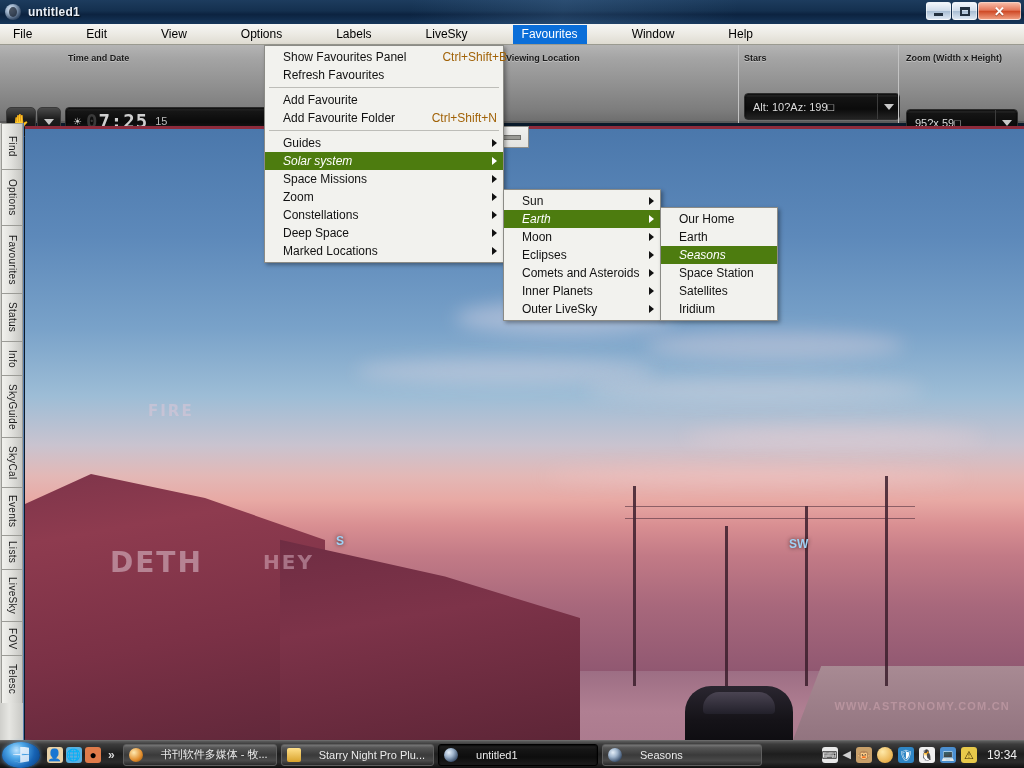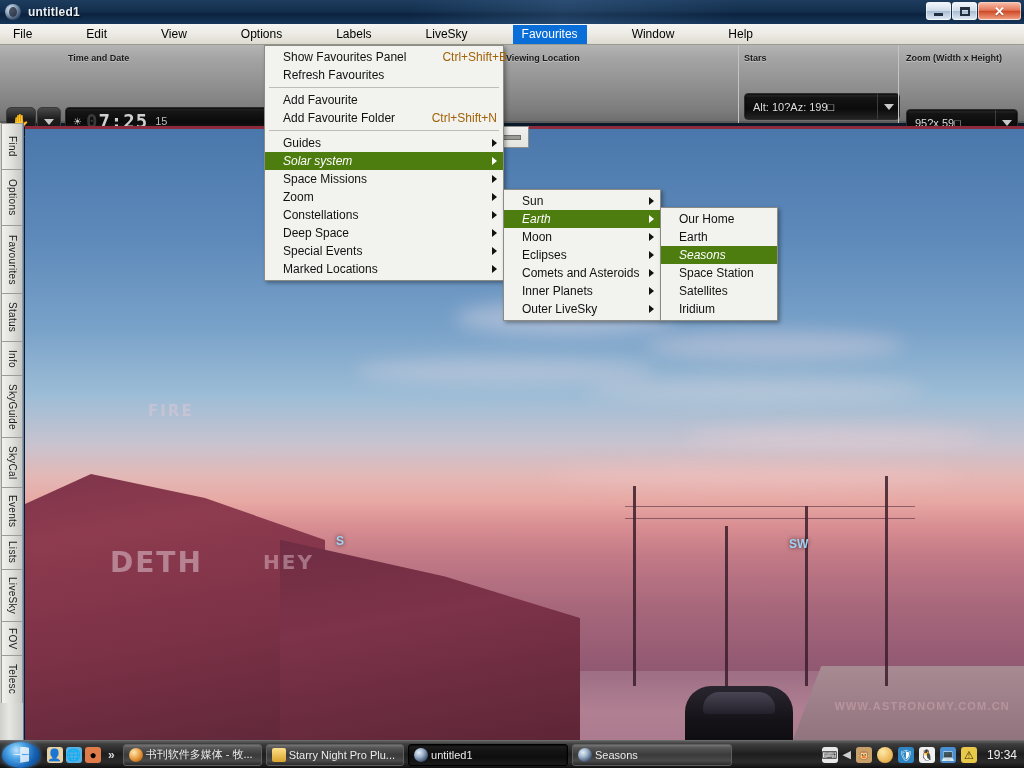--- a/index.html
+++ b/index.html
@@ -287,21 +287,21 @@
                        55% 100%,100% 92%,100% 52%,55% 55%,55% 45%,100% 48%,100% 8%,55% 0);
     opacity:.95;
   }
   .qlaunch { display:flex; align-items:center; gap:3px; margin-left:7px; }
   .qicon { width:16px; height:16px; border-radius:3px; font-size:12px; line-height:16px; text-align:center;}
   .qmore { color:#d8d8d8; font-size:12px; font-weight:bold; margin:0 4px; }
   .tbtn {
     height:22px; margin-left:4px; border-radius:3px;
     border:1px solid #5e5e5e; padding:0 8px 0 5px;
     background: linear-gradient(180deg,#767676 0%, #555 14%, #3a3a3a 50%, #4a4a4a 78%, #2a2a2a 100%);
-    display:flex; align-items:center; gap:3px;
+    display:flex; align-items:center; gap:18px;
     color:#ececec; font-size:11px; max-width:180px; overflow:hidden; white-space:nowrap;
   }
   .tbtn.active {
     background: linear-gradient(180deg,#2a2a2a 0%, #161616 20%, #0d0d0d 60%, #1c1c1c 100%);
     border:1px solid #000; box-shadow: inset 0 1px 2px rgba(0,0,0,.9);
   }
   .tbtn .tbico {
     width:14px;height:14px;border-radius:50%; flex:none;
     background: radial-gradient(circle at 35% 32%, #e4eef8 0%, #9fb4cc 35%, #3a4f6b 75%, #1d2738 100%);
   }
@@ -511,24 +511,20 @@
   </div>
   <div class="mrow">
     <span>Constellations</span>
     <i class="sub"></i>
   </div>
   <div class="mrow">
     <span>Deep Space</span>
     <i class="sub"></i>
   </div>
   <div class="mrow">
-    <span>Special Events</span>
-    <i class="sub"></i>
-  </div>
-  <div class="mrow">
     <span>Marked Locations</span>
     <i class="sub"></i>
   </div>
 </div>
 
 <div class="menu" style="left:503px; top:189px; width:158px;">
   <div class="mrow">
     <span>Sun</span>
     <i class="sub"></i>
   </div>

